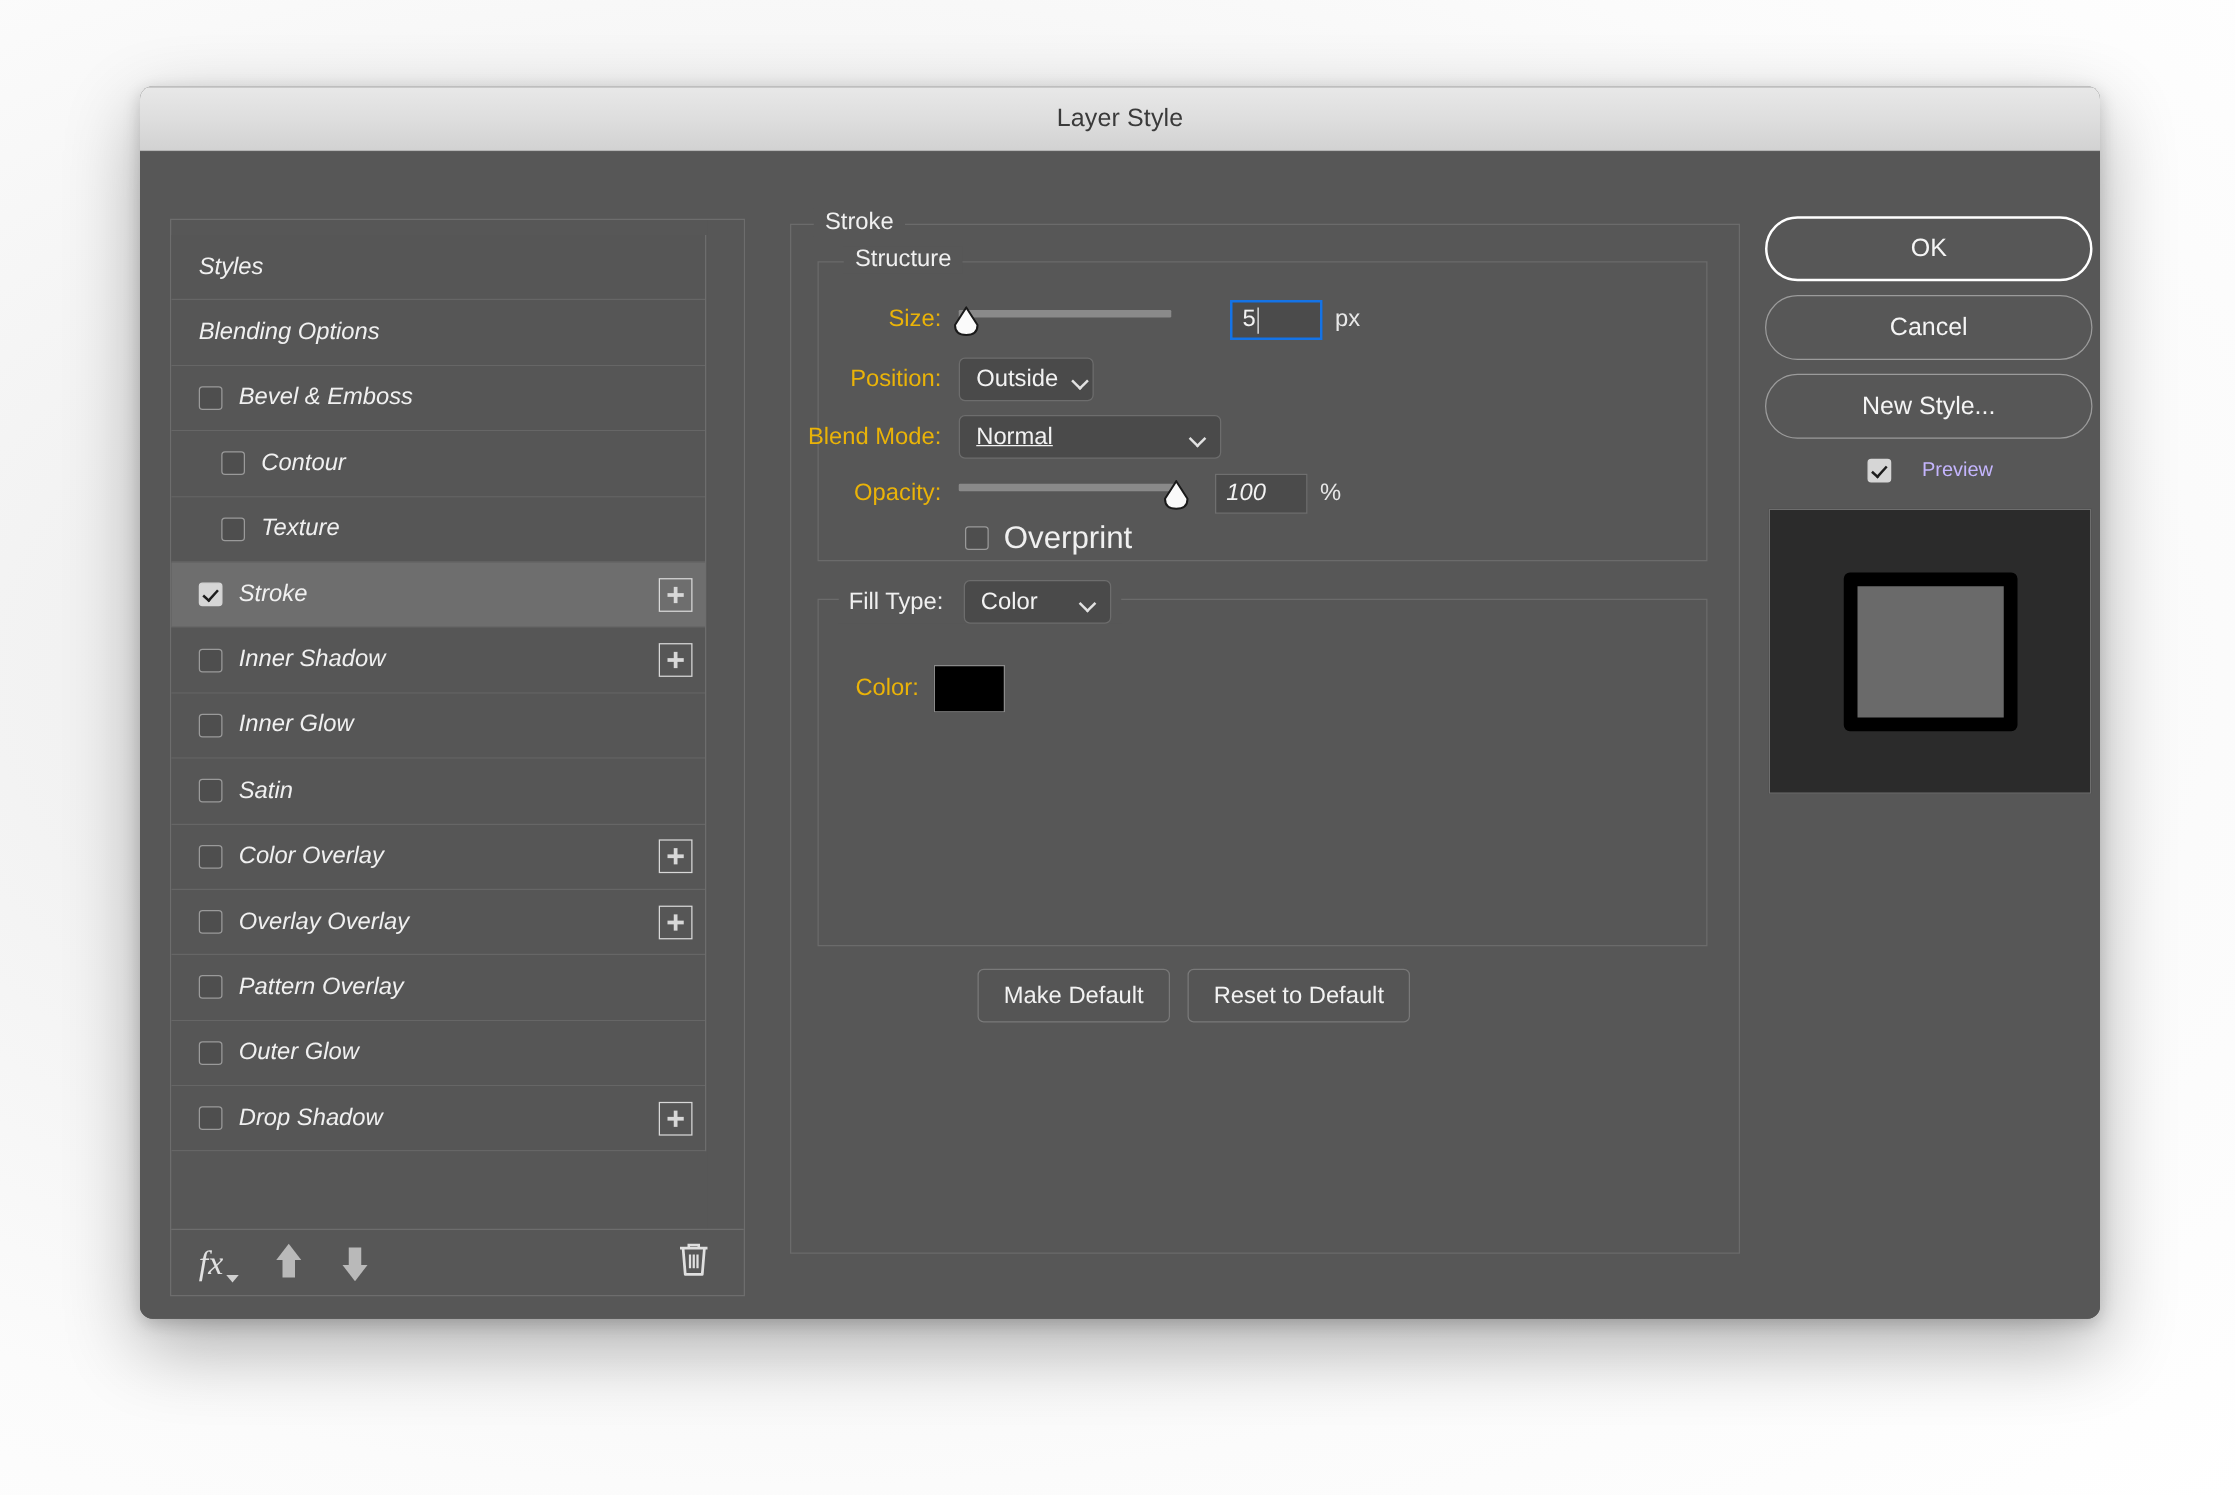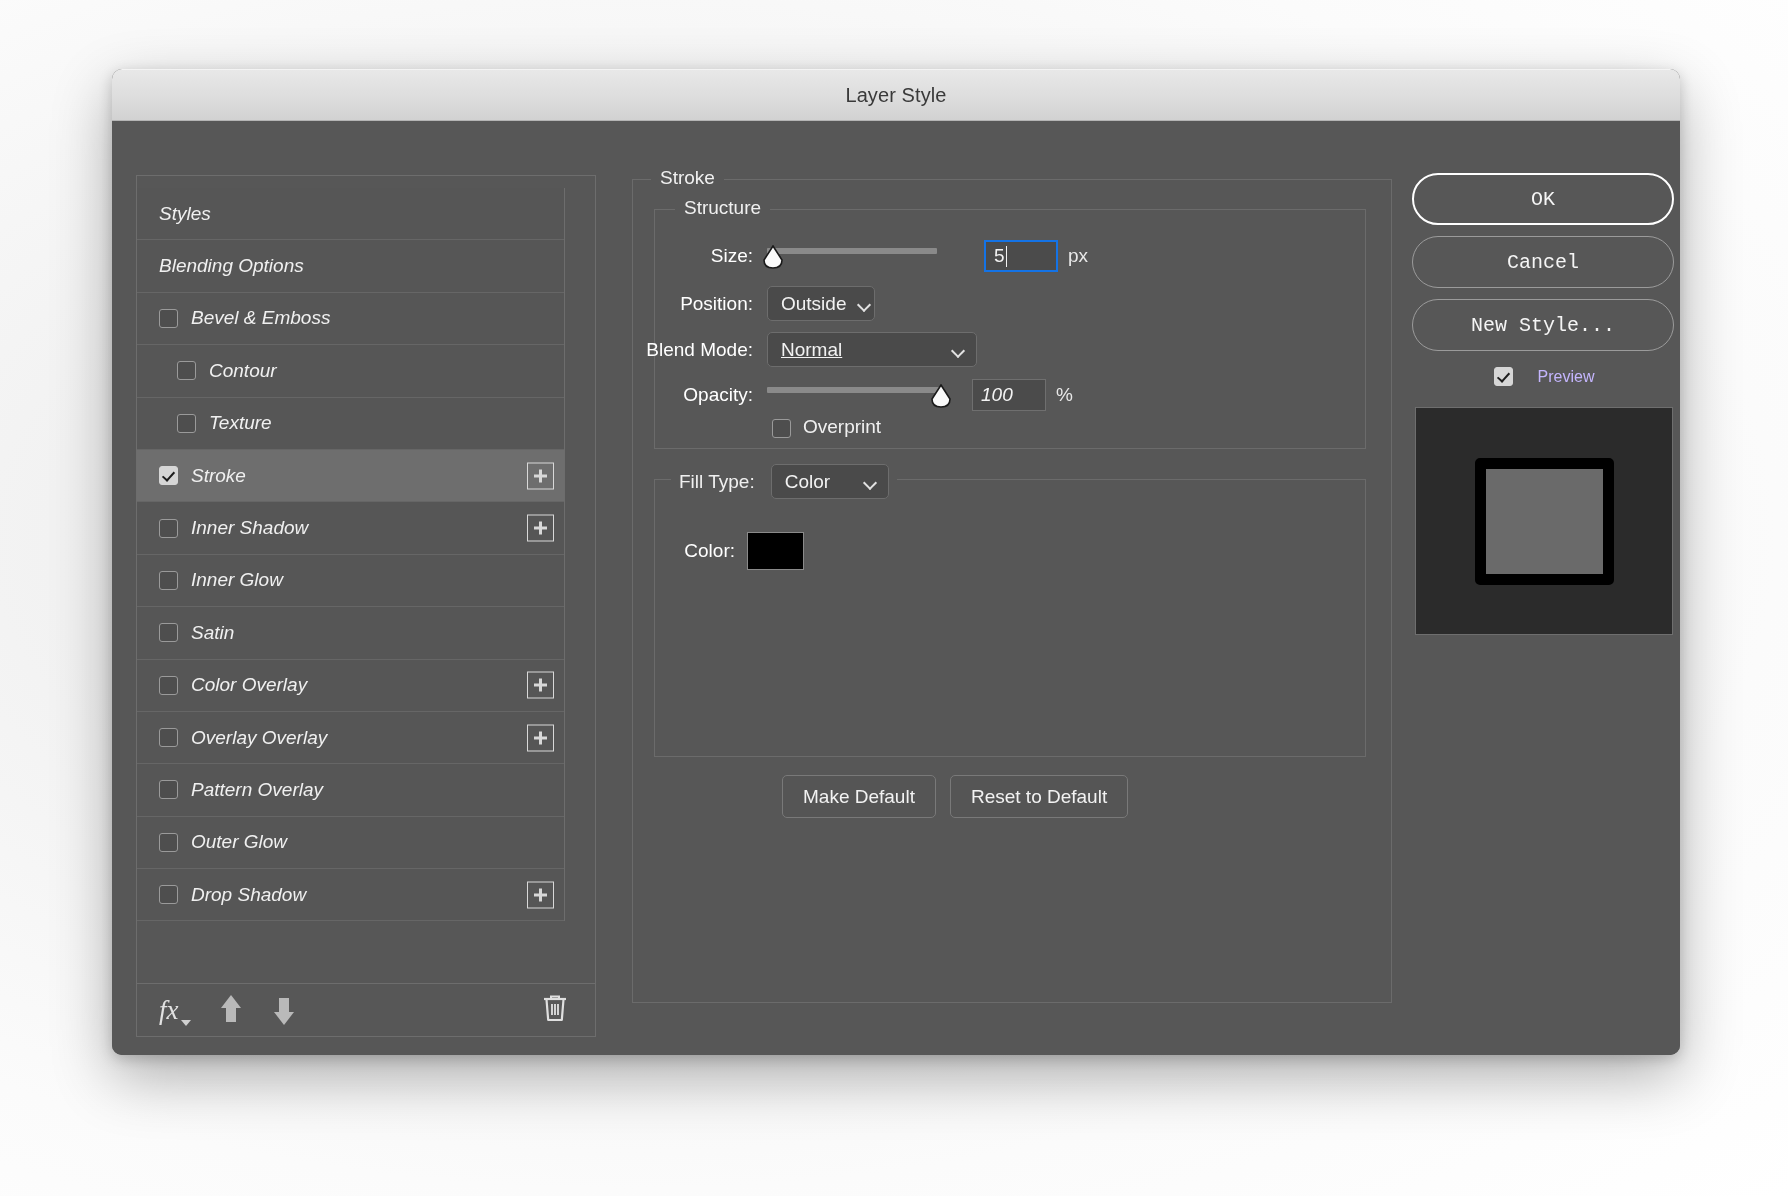--- a/index.html
+++ b/index.html
@@ -259,21 +259,21 @@
     color: #f0f0f0;
     font-size: 19px;
   }
 
   .row {
     position: absolute;
     display: flex;
     align-items: center;
   }
   .rlabel {
-    color: #ffffff;
+    color: #eab308;
     font-size: 19px;
     text-align: right;
     white-space: nowrap;
   }
   .unit {
     color: #e8e8e8;
     font-size: 19px;
     margin-left: 10px;
   }
 
@@ -351,23 +351,23 @@
     left: 1px; top: 0px;
     width: 8px; height: 8px;
     border-right: 2.2px solid #e2e2e2;
     border-bottom: 2.2px solid #e2e2e2;
     transform: rotate(45deg);
   }
 
   
   .cbrow {
     display: flex;
-    align-items: flex-end;
+    align-items: center;
     color: #f0f0f0;
-    font-size: 19px;
+    font-size: 25px;
   }
   .cbrow .cb { margin-right: 12px; }
 
   
   .swatch {
     width: 57px;
     height: 38px;
     border: 1px solid #8a8a8a;
     box-sizing: border-box;
   }
@@ -401,21 +401,20 @@
     border-radius: 26px;
     border: 1.5px solid #9b9b9b;
     box-sizing: border-box;
     color: #f5f5f5;
     font-size: 20px;
     display: flex;
     align-items: center;
     justify-content: center;
     background: transparent;
     margin-bottom: 11px;
-    font-family: Liberation Mono, monospace;
   }
   .pillbtn.primary {
     border: 2.2px solid #ffffff;
   }
   #preview-row {
     display: flex;
     align-items: center;
     justify-content: center;
     gap: 12px;
     margin-top: 16px;

